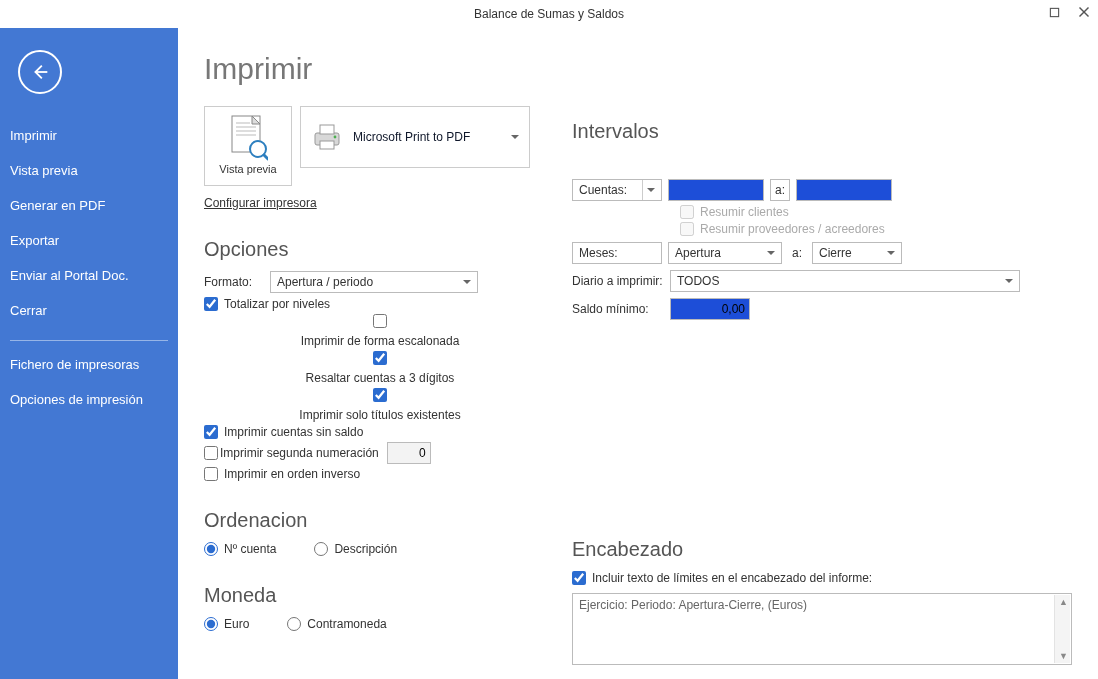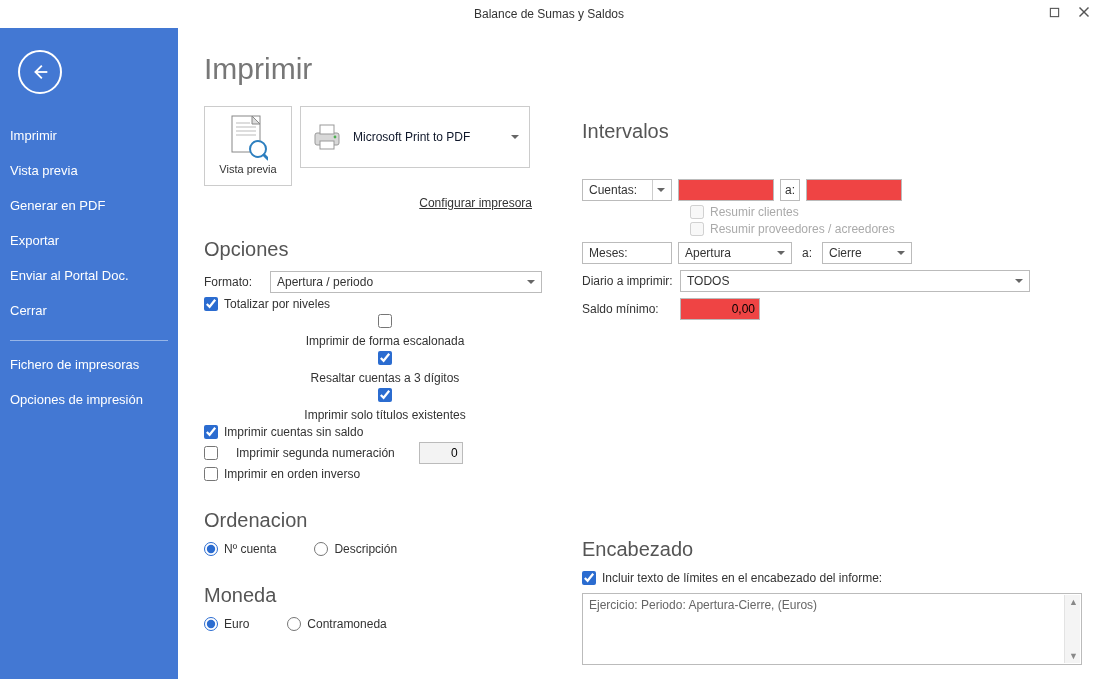--- a/index.html
+++ b/index.html
@@ -101,42 +101,42 @@
     border:1px solid #ccc; height:62px; width:230px;
     margin-left:8px; padding:0 10px; cursor:pointer; vertical-align:top;
     position:relative;
   }
   .printerbox .printicon { width:32px; height:28px; margin-right:10px; }
   .printerbox .pname { font-size:12px; color:#0f172a; flex:1; }
   .printerbox .caret {
     width:0;height:0;border-left:4px solid transparent;border-right:4px solid transparent;border-top:4px solid #666;
     position:absolute; right:10px; top:50%; transform:translateY(-50%);
   }
-  .conflink { font-size:12px; color:#333; text-decoration:underline; cursor:pointer; display:block; text-align:right; width:328px; margin-top:10px; }
+  .conflink { font-size:12px; color:#333; text-decoration:underline; cursor:pointer; display:block; width:328px; margin-top:10px; }
   h2.section {
     font-size:20px; font-weight:400; color:#555; margin:28px 0 10px 0;
     font-family:"Segoe UI Light","Segoe UI",sans-serif;
   }
   h2.section.first-right { margin-top: 4px; }
   .row { display:flex; align-items:center; margin: 4px 0; gap:6px; }
   .row label.lbl { font-size:12px; color:#333; width:60px; }
   .dropdown {
     border:1px solid #bbb; height:22px; display:inline-flex; align-items:center;
     padding:0 6px; font-size:12px; position:relative; background:#fff; cursor:pointer;
     min-width: 90px;
   }
   .dropdown .caret {
     width:0;height:0;border-left:4px solid transparent;border-right:4px solid transparent;border-top:4px solid #666;
     position:absolute; right:6px; top:50%; transform:translateY(-50%);
   }
   .dropdown.split::before {
     content:""; position:absolute; right:18px; top:0; bottom:0; width:1px; background:#ccc;
   }
   .textin {
-    border:1px solid #bbb; height:22px; font-size:12px; padding:0 4px; background:#ef4444;
+    border:1px solid #bbb; height:22px; font-size:12px; padding:0 4px; background:#1d4ed8;
   }
   .check {
     display:flex; align-items:center; gap:6px; font-size:12px; margin:3px 0; color:#333;
   }
   .check.indent { margin-left:24px;flex-direction:column; }
   .check input[type=checkbox] { width:14px; height:14px; accent-color:#2b6cd0; }
   .check.disabled { color:#aaa; }
   .check.disabled input[type=checkbox] { accent-color:#ccc; }
   .radio-row { display:flex; gap:38px; align-items:center; margin-top:6px; }
   .radio { display:flex; align-items:center; gap:6px; font-size:12px; }
@@ -230,21 +230,21 @@
           <span class="pname">Microsoft Print to PDF</span>
           <span class="caret"></span>
         </div>
       </div>
       <a class="conflink">Configurar impresora</a>
 
       <h2 class="section">Opciones</h2>
 
       <div class="row">
         <label class="lbl">Formato:</label>
-        <div class="dropdown" style="width:272px">
+        <div class="dropdown" style="width:208px">
           <span>Apertura / periodo</span>
           <span class="caret"></span>
         </div>
       </div>
 
       <label class="check">
         <input type="checkbox" checked="" style="">
         <span>Totalizar por niveles</span>
       </label>
       <label class="check indent">
@@ -256,21 +256,21 @@
         <span>Resaltar cuentas a 3 dígitos</span>
       </label>
       <label class="check indent">
         <input type="checkbox" checked="" style="">
         <span>Imprimir solo títulos existentes</span>
       </label>
       <label class="check">
         <input type="checkbox" checked="" style="">
         <span>Imprimir cuentas sin saldo</span>
       </label>
-      <label class="check" style="gap:18px;">
+      <label class="check" style="gap:2px;">
         <input type="checkbox" style="">
         <span>Imprimir segunda numeración</span>
         <input class="textin numbox" style="margin-left: 6px; background: rgb(243, 243, 243);" value="0">
       </label>
       <label class="check">
         <input type="checkbox" style="">
         <span>Imprimir en orden inverso</span>
       </label>
 
       <h2 class="section">Ordenacion</h2>

